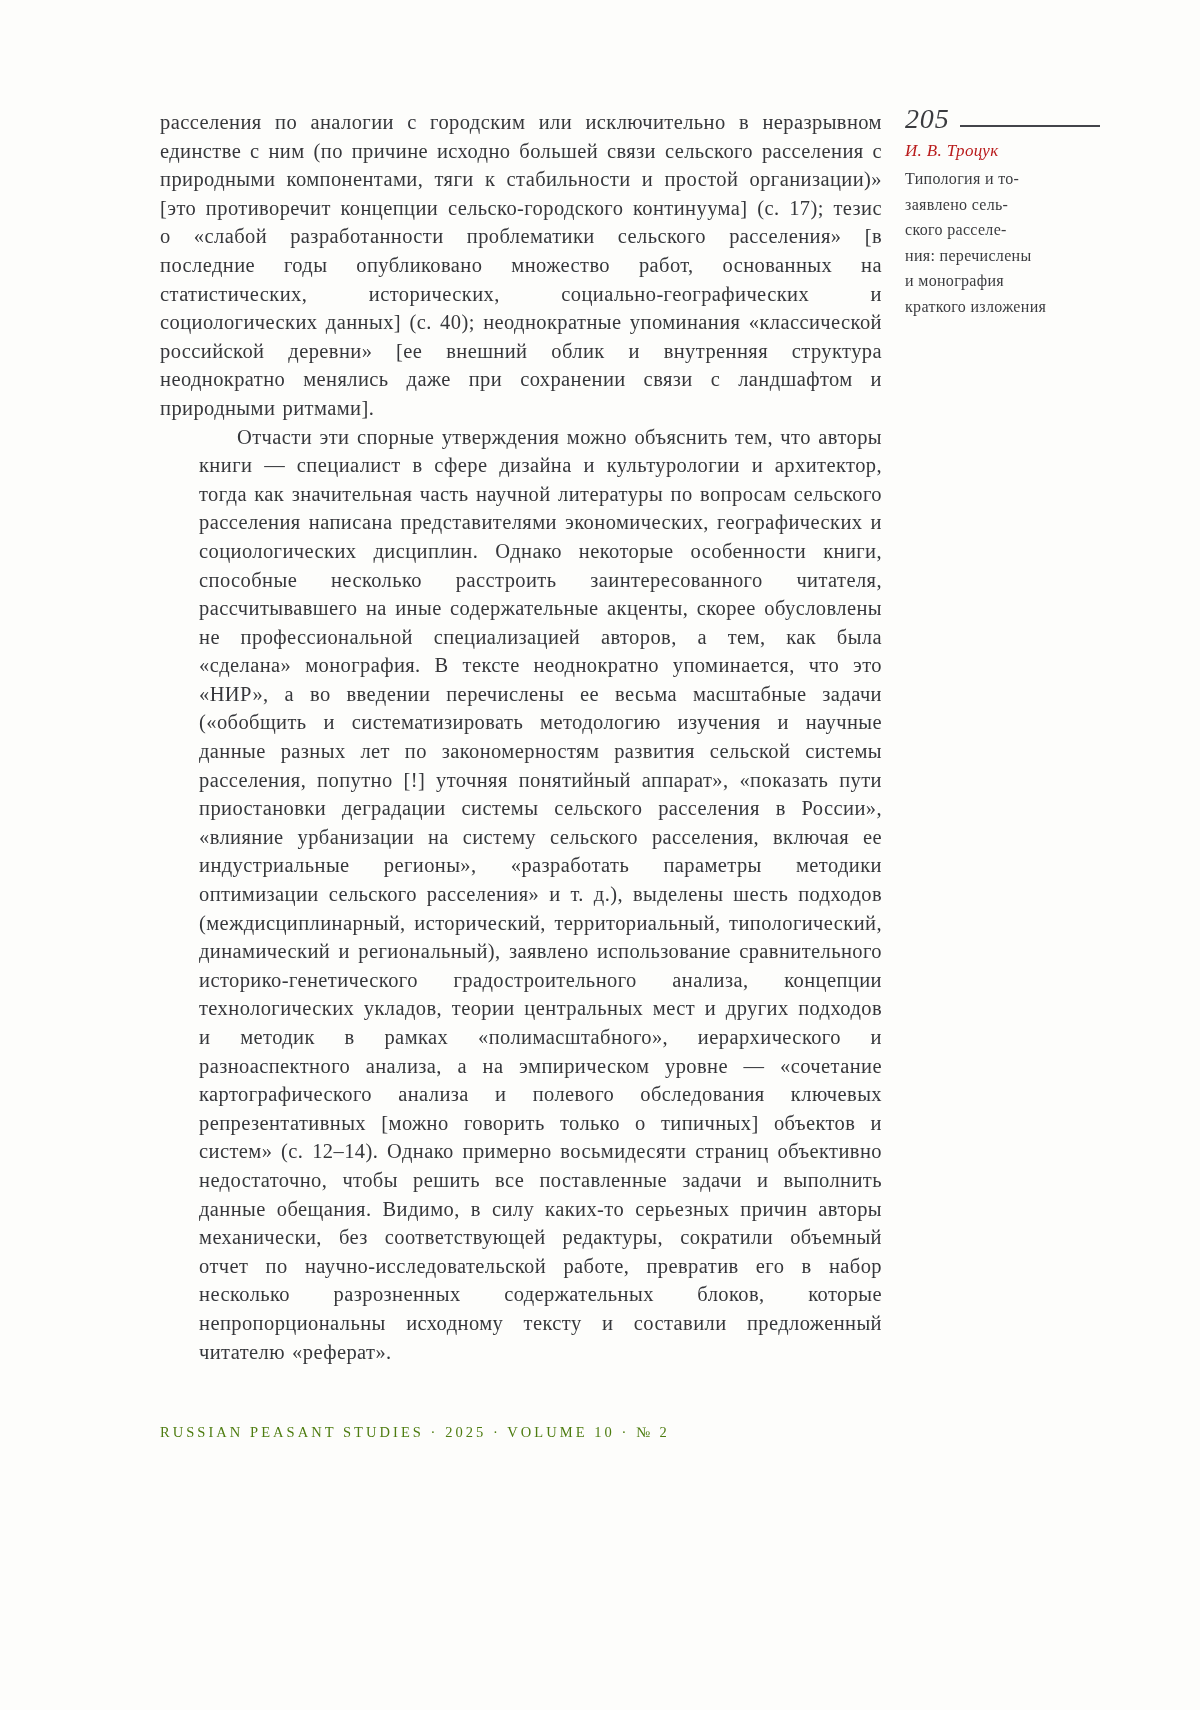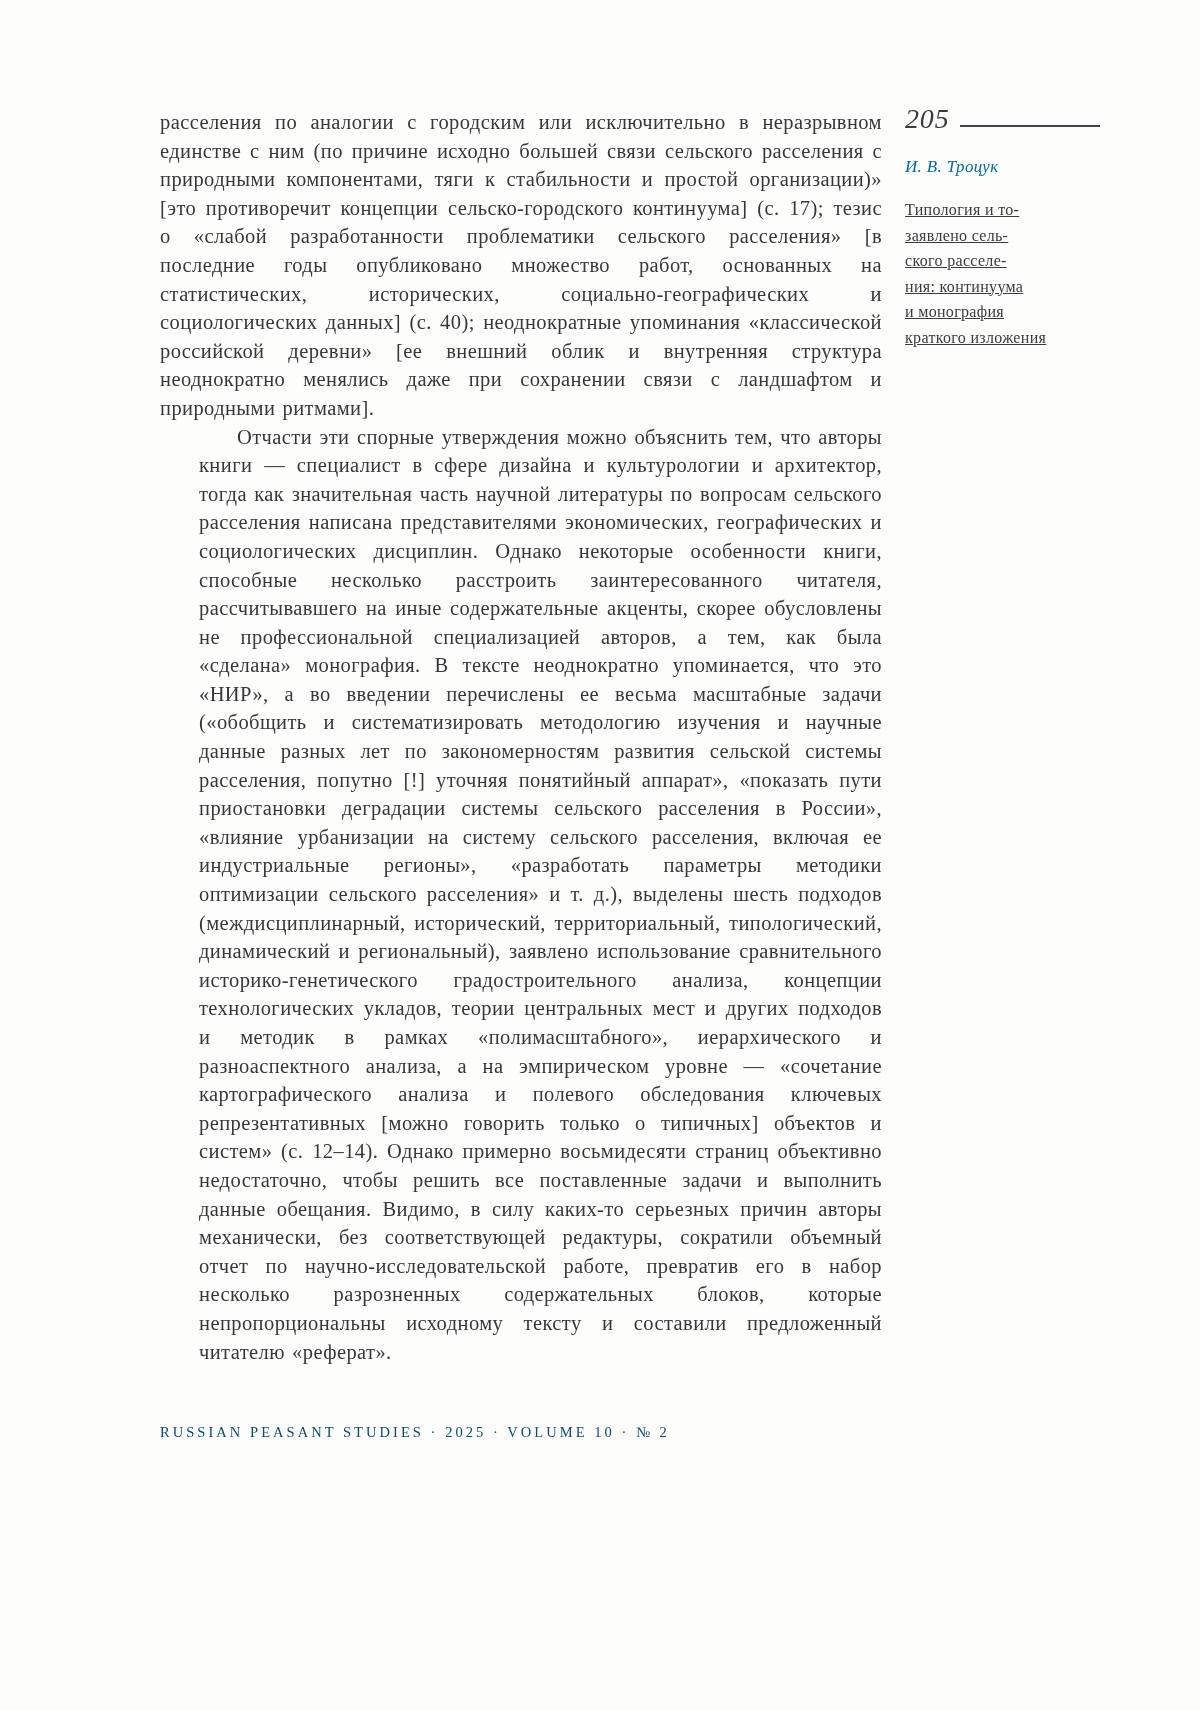--- a/index.html
+++ b/index.html
@@ -60,47 +60,46 @@
     letter-spacing: 0.03em;
   }
   .page-number-rule {
     flex: 1;
     height: 2px;
     background: #43444a;
     margin-bottom: 7px;
     max-width: 142px;
   }
   .margin-author {
-    margin-top: 20px;
+    margin-top: 4px;
     font-style: italic;
     font-size: 17px;
     line-height: 25px;
-    color: #0369a1;
+    color: #b91c1c;
     letter-spacing: 0.02em;
   }
   .margin-title {
-    margin-top: 18px;
+    margin-top: 3px;
     font-size: 16px;
     line-height: 25.5px;
     color: #3a3b3f;
     letter-spacing: 0.02em;
-    text-decoration: underline;
   }
   .margin-title .line {
     display: block;
     white-space: nowrap;
   }
   
   .footer {
     position: absolute;
     left: 160px;
     top: 1424px;
     font-size: 14.5px;
     letter-spacing: 0.21em;
-    color: #0c4a6e;
+    color: #4d7c0f;
     text-transform: uppercase;
   }
 </style>
 </head>
 <body>
 
 <div class="page">
 
   <div class="body-column">
     <p>расселения по аналогии с городским или исключительно в неразрывном единстве с ним (по причине исходно большей связи сельского расселения с природными компонентами, тяги к стабильности и простой организации)» [это противоречит концепции сельско-городского континуума] (с. 17); тезис о «слабой разработанности проблематики сельского расселения» [в последние годы опубликовано множество работ, основанных на статистических, исторических, социально-географических и социологических данных] (с. 40); неоднократные упоминания «классической российской деревни» [ее внешний облик и внутренняя структура неоднократно менялись даже при сохранении связи с ландшафтом и природными ритмами].</p>
@@ -110,21 +109,21 @@
   <div class="margin-column">
     <div class="page-number-row">
       <span class="page-number">205</span>
       <span class="page-number-rule"></span>
     </div>
     <div class="margin-author">И. В. Троцук</div>
     <div class="margin-title">
       <span class="line">Типология и то-</span>
       <span class="line">заявлено сель-</span>
       <span class="line">ского расселе-</span>
-      <span class="line">ния: континуума</span>
+      <span class="line">ния: перечислены</span>
       <span class="line">и монография</span>
       <span class="line">краткого изложения</span>
     </div>
   </div>
 
   <div class="footer">RUSSIAN PEASANT STUDIES · 2025 · VOLUME 10 · № 2</div>
 
 </div>
 
 </body></html>

